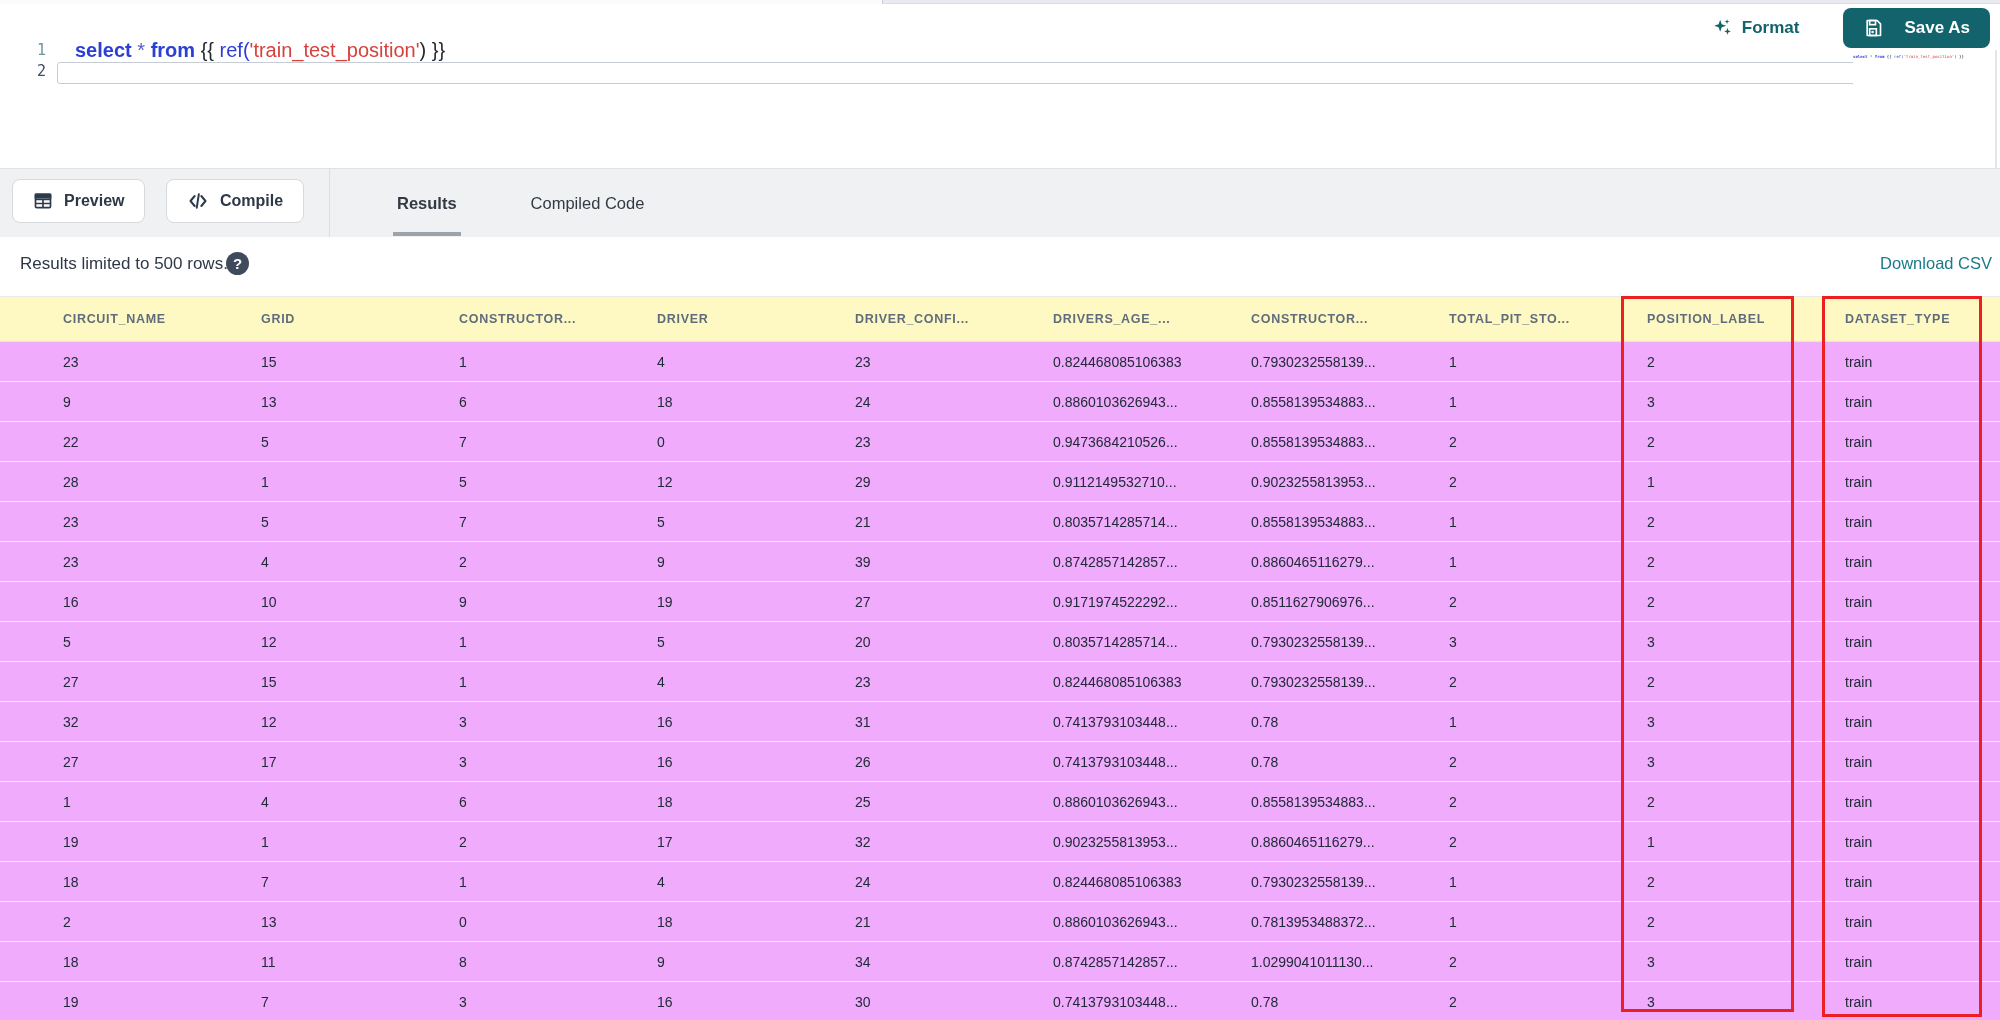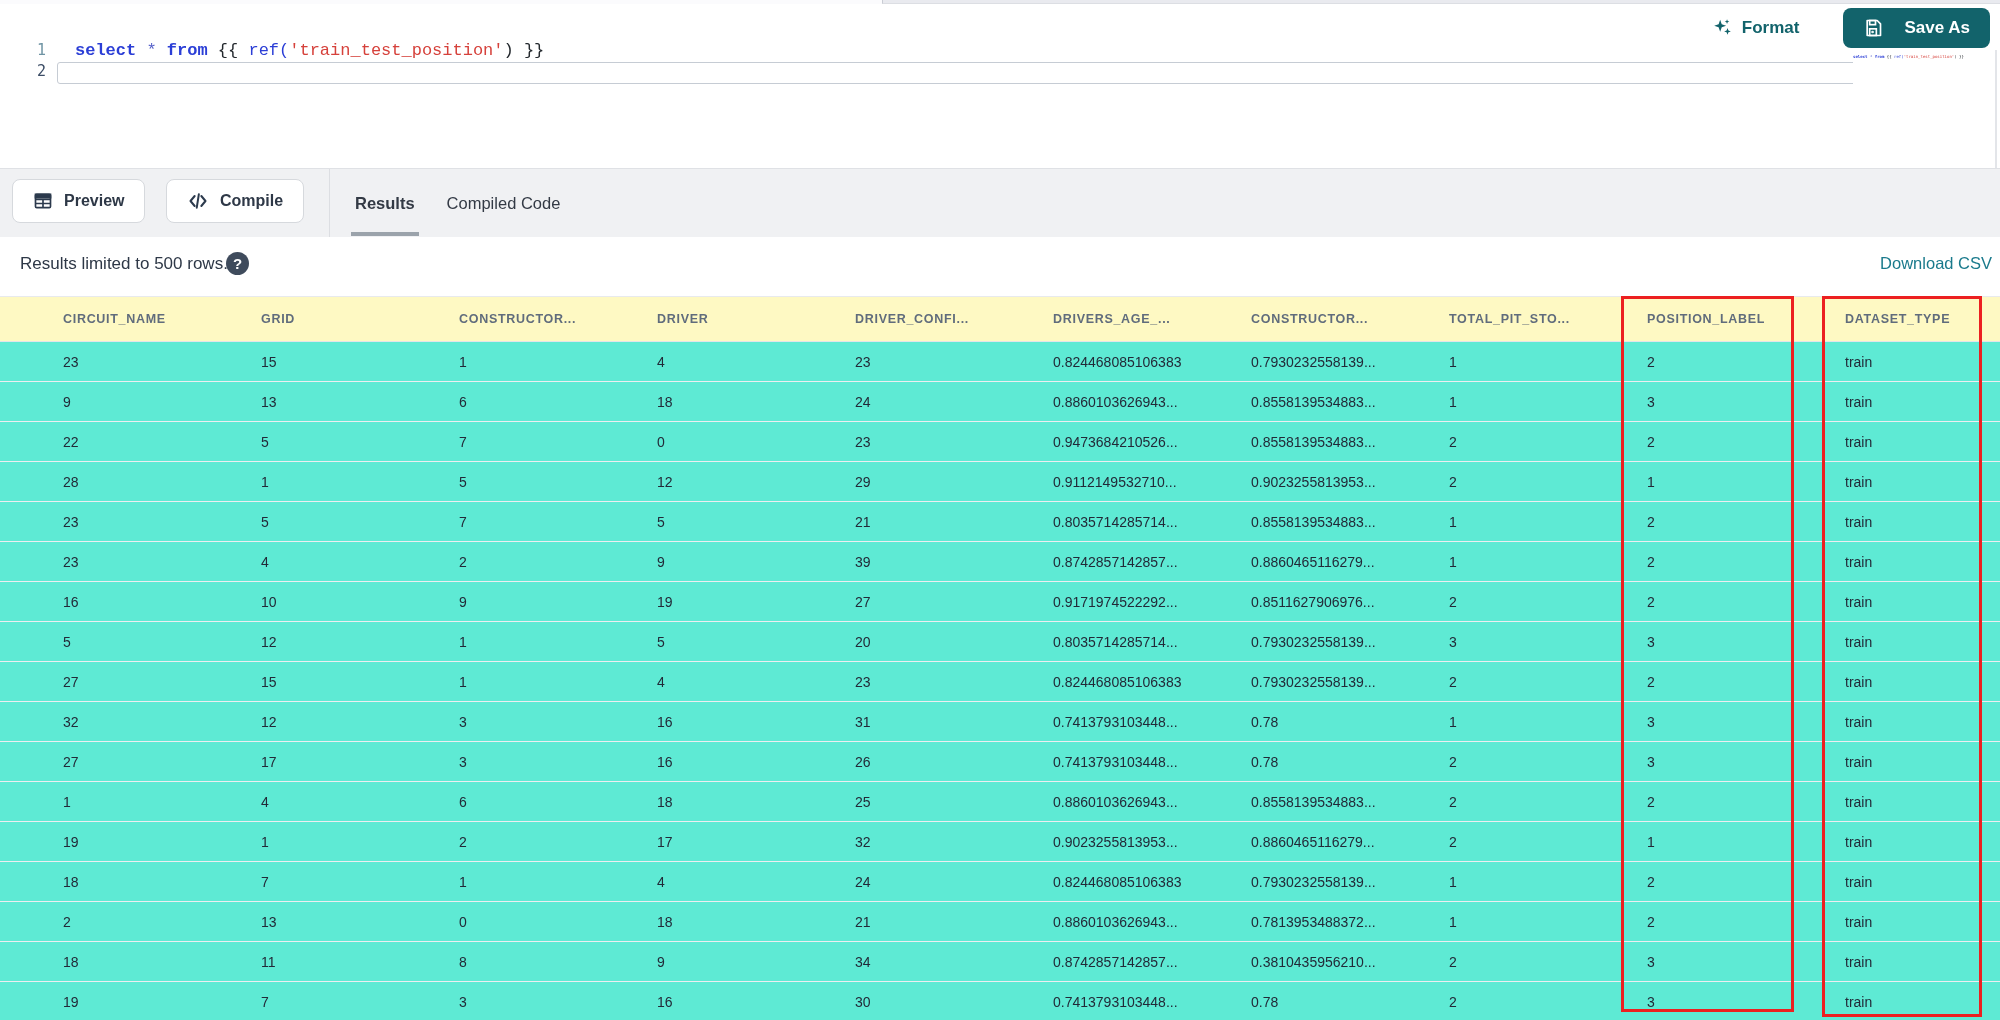--- a/index.html
+++ b/index.html
@@ -15,59 +15,59 @@
 
   
   #editor { left:0; top:4px; width:2000px; height:164px; background:#fff; }
   #editor-toolbar { position:absolute; right:10px; top:4px; display:flex; align-items:center; gap:14px; }
   .format-btn { display:flex; align-items:center; gap:9px; color:#12636b; font-size:17px; font-weight:600;
                 background:transparent; border:none; cursor:pointer; padding:6px 10px;}
   .saveas-btn { display:flex; align-items:center; gap:21px; background:#12636b; color:#fff; font-size:17px;
                 font-weight:600; border:none; border-radius:8px; padding:10px 20px; cursor:pointer;margin-left:20px;}
   .gutter { position:absolute; left:0; top:36px; width:46px; text-align:right; font-family:"DejaVu Sans Mono", monospace; font-size:15px; line-height:21px;}
   .ln1 { color:#6f94a4; } .ln2 { color:#3c4d66; }
-  .code-line { position:absolute; left:75px; top:36px; font-family:Liberation Mono, monospace;
-               font-size:17px; line-height:21px; white-space:pre; }
+  .code-line { position:absolute; left:75px; top:36px; font-family:Liberation Sans, sans-serif;
+               font-size:20px; line-height:21px; white-space:pre; }
   .cursor-line-box { position:absolute; left:57px; top:58px; width:1906px; height:22px;
                      border:1px solid #c6ccd4; border-radius:3px; background:#fff; }
   .tok-kw{color:#2b3ed6; font-weight:bold;} .tok-op{color:#5560c9;} .tok-br{color:#24292e;}
   .tok-fn{color:#2b3ed6;} .tok-str{color:#d6413b;} .tok-pl{color:#24292e;}
   #minimap { position:absolute; left:1853px; top:50px; width:137px; height:50px; background:#fff; overflow:hidden;
              font-family:"DejaVu Sans Mono", monospace; font-size:4px; line-height:5px; white-space:nowrap; }
   #editor-scrollbar { position:absolute; left:1995px; top:46px; width:2px; height:118px; background:#e3e5e9; }
 
   
   #pane-bar { left:0; top:168px; width:2000px; height:69px; background:#f0f1f3; border-top:1px solid #dfe1e5; }
   .pane-btn { position:absolute; top:10px; height:44px; display:flex; align-items:center; gap:11px;
               background:#fff; border:1px solid #d6d9dd; border-radius:8px; font-size:16px; font-weight:600;
               color:#2e3847; padding:0 20px; cursor:pointer;justify-content:flex-end; }
   #preview-btn { left:12px; }
   #compile-btn { left:166px; }
   #bar-divider { position:absolute; left:329px; top:0; width:1px; height:69px; background:#dcdee2; }
   #tabs { position:absolute; left:353px; top:0; height:69px; display:flex; gap:28px; }
   .tab { height:69px; display:flex; align-items:center; font-size:16.5px; color:#333a45; cursor:pointer;
-         position:relative; padding:0 2px;}
+         position:relative; padding:0 2px;margin-left:42px;}
   .tab.active { font-weight:600; }
   .tab.active .tab-underline { position:absolute; left:-2px; right:-2px; bottom:2px; height:4px; background:#9ba3ab; }
 
   
   #results-info { left:0; top:237px; width:2000px; height:59px; background:#fff; }
   #limit-text { position:absolute; left:20px; top:17px; font-size:17px; color:#2e3847; }
   #help-icon { position:absolute; left:226px; top:15px; width:23px; height:23px; border-radius:50%;
                background:#3f4b5c; color:#fff; font-size:15px; font-weight:bold; display:flex;
                align-items:center; justify-content:center; cursor:pointer;}
   #download-csv { position:absolute; right:8px; top:17px; font-size:16.5px; color:#1a7a8c; cursor:pointer; }
 
   
   #results-table { left:0; top:296px; width:2000px; height:724px; background:#fff; }
   .grid-row { display:grid; grid-template-columns:repeat(9,198px) 1fr; padding-left:48px; }
   #table-header-row { height:46px; background:#fef9c3; border-top:1px solid #e8eaed; border-bottom:1px solid #e2e5e9; }
   .th { display:flex; align-items:center; padding-left:15px; font-size:12.5px; font-weight:700;
         letter-spacing:0.7px; color:#606c7c; white-space:nowrap; overflow:hidden; cursor:pointer; }
-  .tr { height:40px; border-bottom:1px solid #edeef1; background:#5eead4; }
+  .tr { height:40px; border-bottom:1px solid #edeef1; background:#f0abfc; }
   .td { display:flex; align-items:center; padding-left:15px; font-size:14px; color:#222a38;
         white-space:nowrap; overflow:hidden; }
 
   
   .annotation-box { position:absolute; border:3px solid #ec2020; pointer-events:none; }
   #annotation-position-label { left:1621px; top:296px; width:173px; height:716px; }
   #annotation-dataset-type  { left:1822px; top:296px; width:160px; height:721px; }
 
   svg { display:block; }
 </style>
@@ -348,21 +348,21 @@
           <div class="td">2</div>
           <div class="td">train</div>
         </div>
         <div class="grid-row tr">
           <div class="td">18</div>
           <div class="td">11</div>
           <div class="td">8</div>
           <div class="td">9</div>
           <div class="td">34</div>
           <div class="td">0.8742857142857...</div>
-          <div class="td">0.3810435956210...</div>
+          <div class="td">1.0299041011130...</div>
           <div class="td">2</div>
           <div class="td">3</div>
           <div class="td">train</div>
         </div>
         <div class="grid-row tr">
           <div class="td">19</div>
           <div class="td">7</div>
           <div class="td">3</div>
           <div class="td">16</div>
           <div class="td">30</div>

